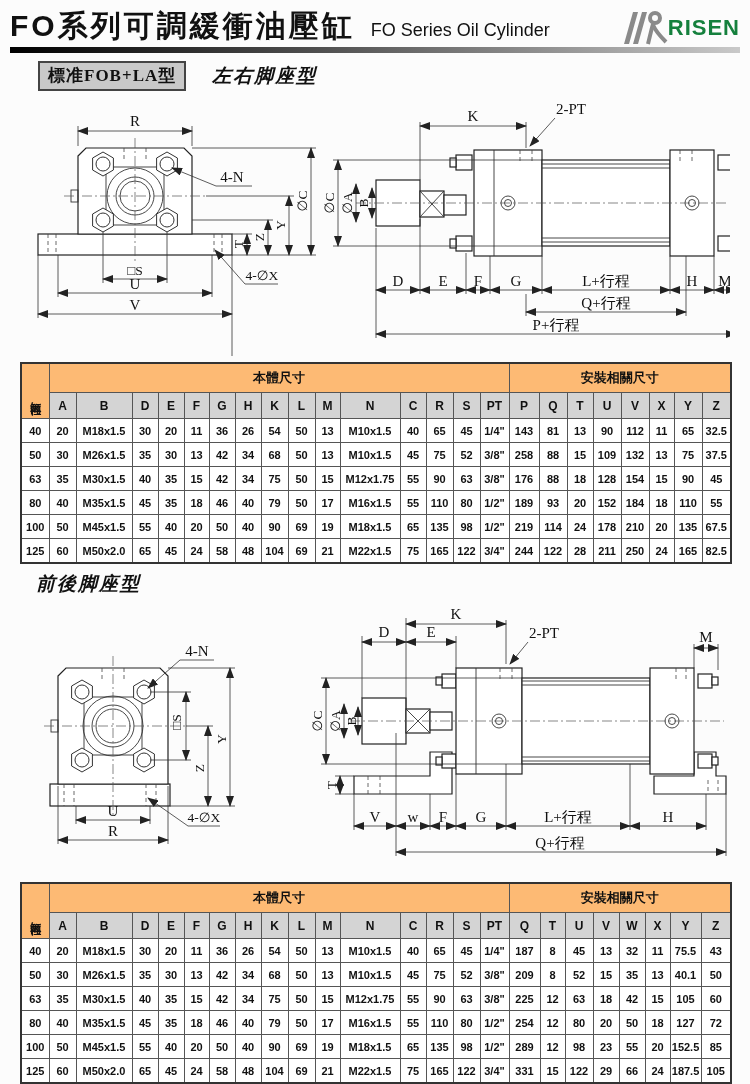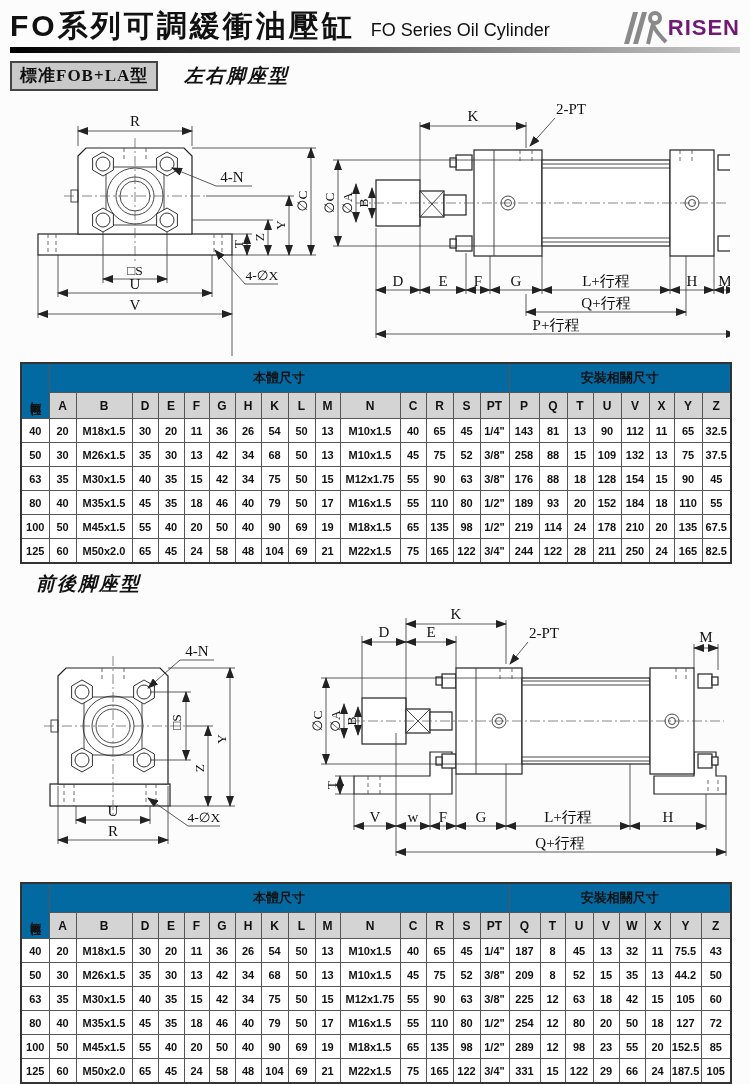--- a/index.html
+++ b/index.html
@@ -3,39 +3,39 @@
 <meta charset="utf-8">
 <style>
   html,body{margin:0;padding:0;}
   body{width:750px;height:1084px;position:relative;background:#fcfcfc;font-family:"Liberation Sans",sans-serif;color:#111;overflow:hidden;}
   .abs{position:absolute;}
   
   .hdr{top:6px;left:10px;width:730px;height:42px;}
   .t-zh{font-size:30px;font-weight:bold;letter-spacing:3px;font-family:Liberation Sans, sans-serif;}
   .t-en{font-size:18px;font-weight:normal;margin-left:16px;}
   .logo{position:absolute;right:0;top:2px;display:flex;align-items:center;}
-  .logo-txt{font-size:22px;font-weight:bold;color:#701a75;letter-spacing:1px;}
+  .logo-txt{font-size:22px;font-weight:bold;color:#15803d;letter-spacing:1px;}
   .rule{top:47px;left:10px;width:730px;height:6px;background:linear-gradient(90deg,#000 0%,#555 45%,#c9c9c9 100%);}
   
   .secrow{left:10px;height:28px;display:flex;align-items:center;}
   .badge{display:inline-block;border:2px solid #444;background:#c9c9c9;padding:1px 8px 2px 8px;font-family:"Liberation Serif",serif;font-weight:bold;font-size:17px;letter-spacing:1px;}
   .subtitle{font-size:19px;font-weight:bold;margin-left:26px;letter-spacing:2px;font-style:italic;}
   
   svg{display:block;}
   svg text{font-family:"Liberation Serif",serif;font-size:13.5px;fill:#111;}
   svg text.big{font-size:15px;}
   .out{stroke:#222;stroke-width:1.2;fill:#fff;}
   .thin{stroke:#333;stroke-width:.9;fill:none;}
   .cl{stroke:#555;stroke-width:.7;stroke-dasharray:10 3 2 3;fill:none;}
   .hid{stroke:#444;stroke-width:.8;stroke-dasharray:4 3;fill:none;}
   .dim{stroke:#333;stroke-width:.8;fill:none;}
   
   table.spec{border-collapse:collapse;table-layout:fixed;width:710px;background:#fff;border:2px solid #333;}
   table.spec th,table.spec td{border:1px solid #555;text-align:center;vertical-align:middle;padding:0;font-weight:bold;overflow:hidden;white-space:nowrap;}
-  table.spec thead tr.grp th{height:28px;background:#0369a1;font-size:13px;}
+  table.spec thead tr.grp th{height:28px;background:#fdba74;font-size:13px;}
   table.spec thead tr.cols th{height:25px;background:#d4d4d4;font-size:12px;}
   table.spec td{height:23px;font-size:11px;background:#fff;}
   th.corner{background:#d4d4d4;}
   .vtext{writing-mode:vertical-rl;text-orientation:upright;font-size:11px;font-weight:bold;letter-spacing:1px;line-height:1;}
 </style>
 </head>
 <body>
 
 <div class="abs hdr">
   <span class="t-zh">FO系列可調緩衝油壓缸</span><span class="t-en">FO Series Oil Cylinder</span>
@@ -49,21 +49,21 @@
         <circle cx="33" cy="10" r="5"></circle>
         <path d="M31,16 C29,23 28,28 26,36"></path>
         <path d="M31,17 C34,24 39,29 44,34"></path>
       </g>
     </svg>
     <span class="logo-txt">RISEN</span>
   </div>
 </div>
 <div class="abs rule"></div>
 
-<div class="abs secrow" style="top:62px;">
+<div class="abs secrow" style="top:62px;margin-left:28px;">
   <span class="badge">標准FOB+LA型</span>
   <span class="subtitle">左右脚座型</span>
 </div>
 
 <svg class="abs" style="top:98px;left:20px;" width="710" height="258" viewBox="0 0 710 258">
   <defs>
     <marker id="ar1" markerWidth="11" markerHeight="8" refX="10" refY="4" orient="auto-start-reverse" markerUnits="userSpaceOnUse">
         <path d="M0,0 L11,4 L0,8 Z" fill="#222"></path>
       </marker>
     <g id="hb1">
@@ -698,21 +698,21 @@
         <td>45</td>
         <td>75</td>
         <td>52</td>
         <td>3/8"</td>
         <td>209</td>
         <td>8</td>
         <td>52</td>
         <td>15</td>
         <td>35</td>
         <td>13</td>
-        <td>44.2</td>
+        <td>40.1</td>
         <td>50</td>
       </tr>
       <tr>
         <td>63</td>
         <td>35</td>
         <td>M30x1.5</td>
         <td>40</td>
         <td>35</td>
         <td>15</td>
         <td>42</td>

